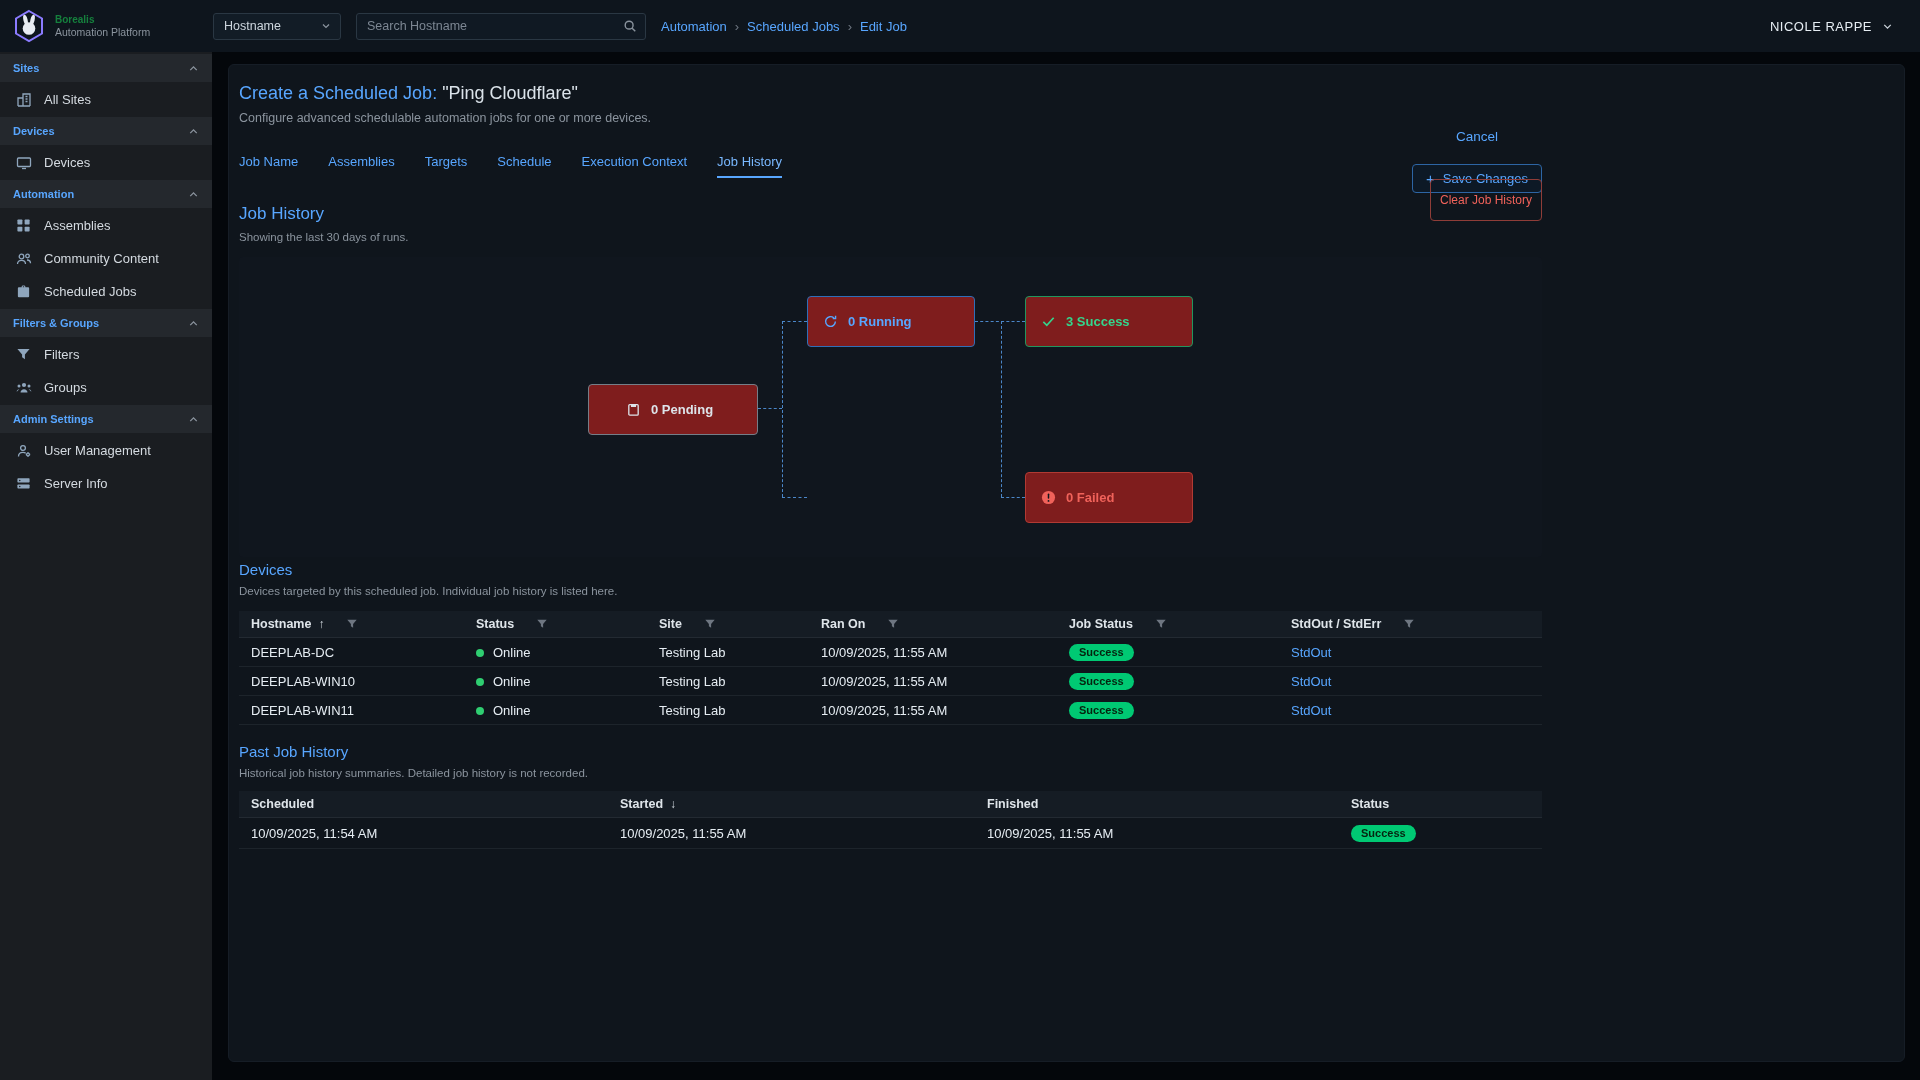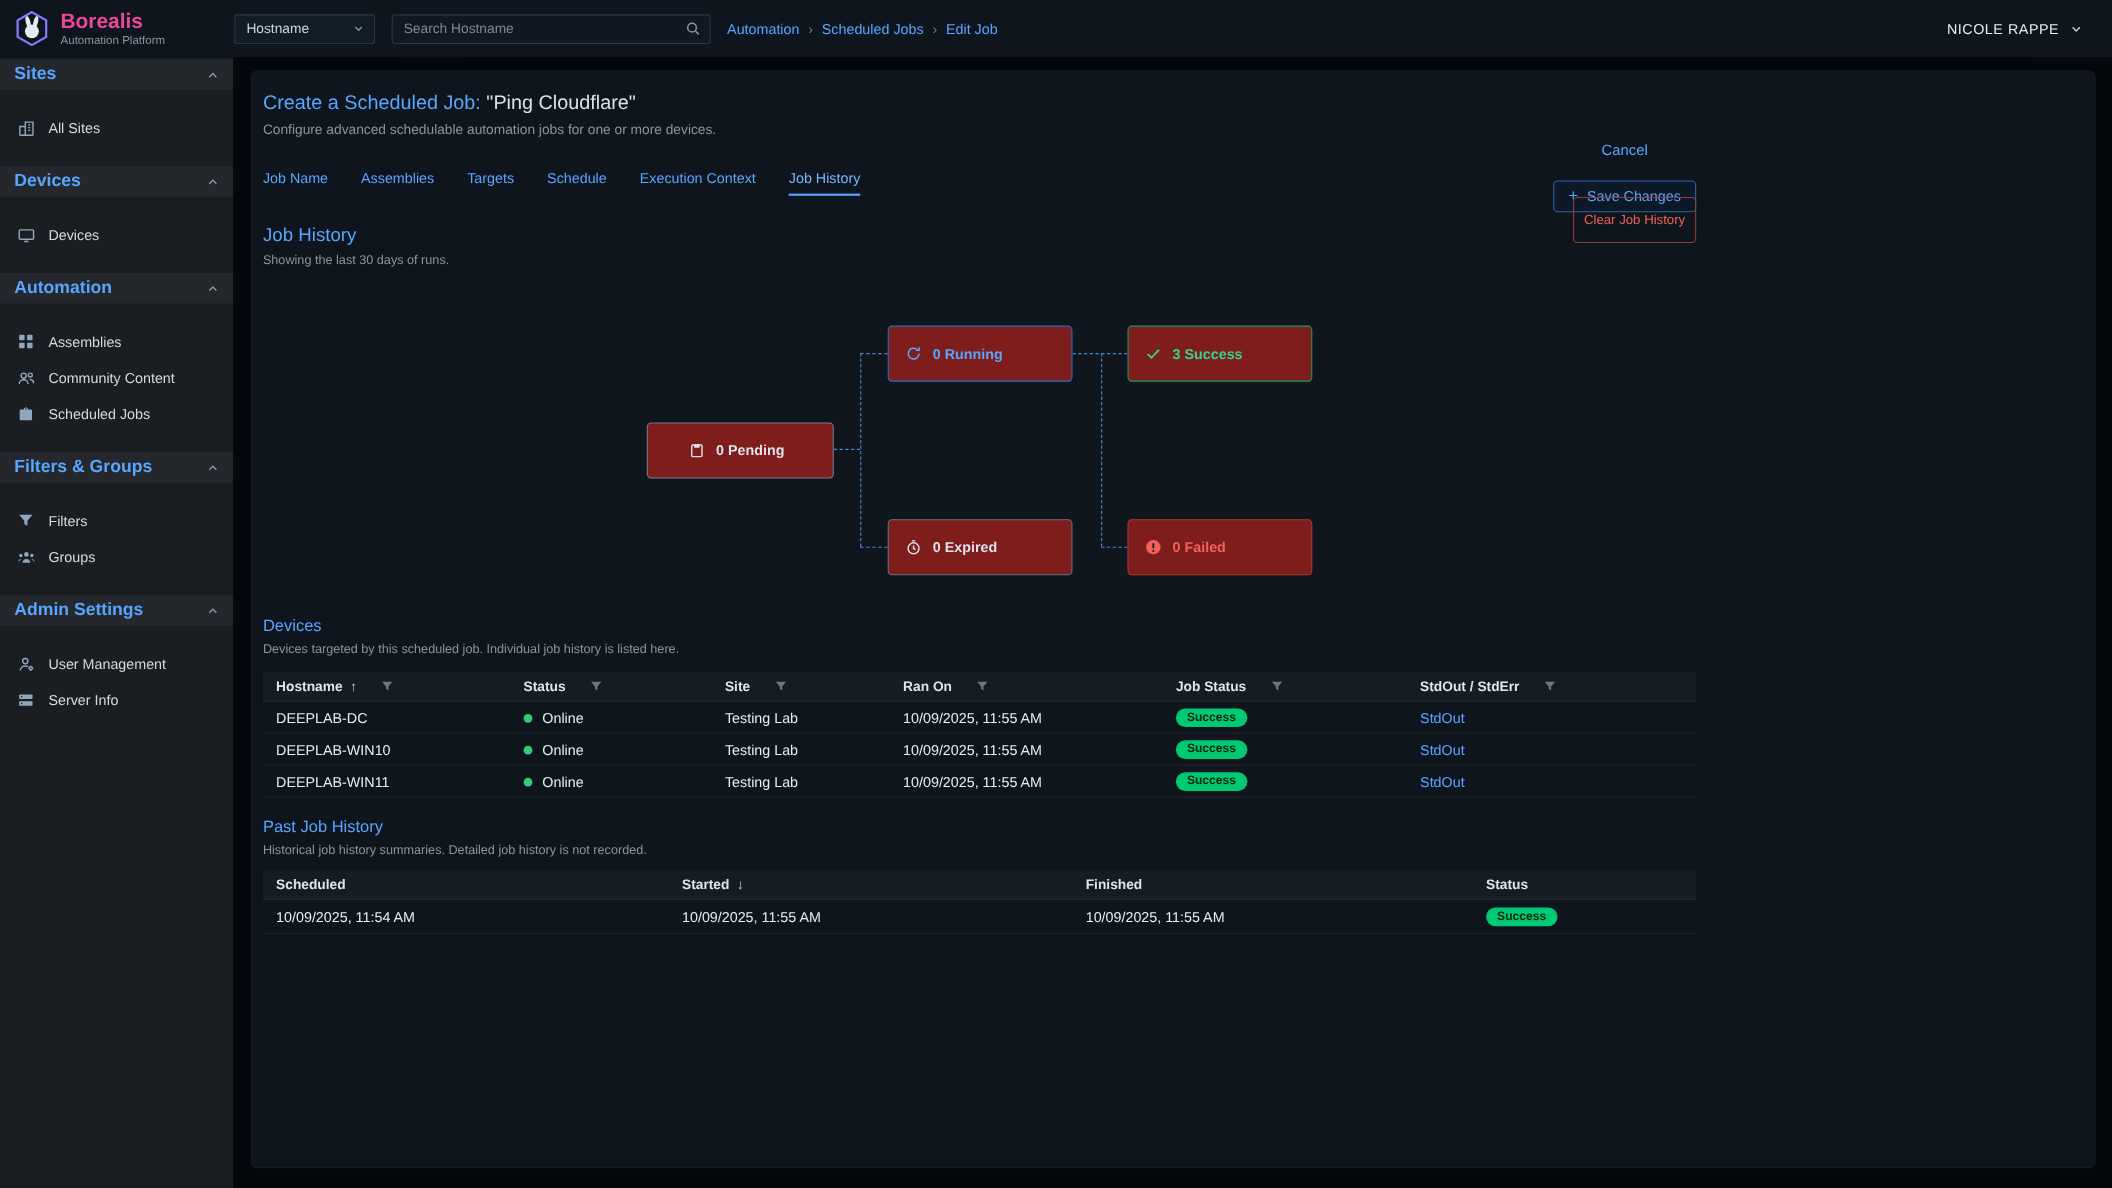--- a/index.html
+++ b/index.html
@@ -2,34 +2,34 @@
 <html><head>
 <meta charset="utf-8">
 <style>
   * { margin:0; padding:0; box-sizing:border-box; }
   html,body { width:1920px; height:1080px; overflow:hidden; }
   body { background:#05080c; font-family:"Liberation Sans", sans-serif; color:#e6edf3; }
 
   
   .topbar { position:fixed; top:0; left:0; width:1920px; height:52px; background:#0e151d; display:flex; align-items:center; z-index:5; }
   .logo-block { flex:0 0 212px; display:flex; align-items:center; gap:9px; padding-left:12px; }
-  .brand-name { font-size:19px; font-weight:bold; color:#ec4899; line-height:1.15; }
+  .brand-name { font-size:10px; font-weight:bold; color:#15803d; line-height:1.15; }
   .brand-sub { font-size:10.5px; color:#8b949e; }
   .host-select { width:128px; height:27px; background:#121c26; border:1px solid #2a3743; border-radius:3px; display:flex; align-items:center; justify-content:space-between; padding:0 8px 0 10px; font-size:12.5px; color:#cdd6de; margin-left:1px; cursor:pointer; }
   .search-box { margin-left:15px; width:290px; height:27px; background:#101923; border:1px solid #2a3743; border-radius:3px; display:flex; align-items:center; padding:0 8px 0 10px; }
   .search-box input { flex:1; background:transparent; border:none; outline:none; color:#cdd6de; font-size:12.5px; font-family:inherit; }
   .search-box input::placeholder { color:#7d8793; }
   .breadcrumb { margin-left:15px; font-size:13px; display:flex; gap:8px; align-items:center; }
   .crumb-link { color:#58a6ff; cursor:pointer; }
   .crumb-sep { color:#6e7681; }
   .user-menu { margin-left:auto; margin-right:26px; display:flex; align-items:center; gap:9px; font-size:13px; color:#e6edf3; letter-spacing:0.5px; cursor:pointer; }
 
   
   .sidebar { position:fixed; top:52px; left:0; bottom:0; width:212px; background:#1a1d21; }
-  .side-header { height:28px; background:#24282d; color:#58a6ff; font-size:16px; font-weight:bold; display:flex; align-items:center; justify-content:space-between; padding:0 12px 0 13px; margin:18px 0; cursor:pointer; }
+  .side-header { height:28px; background:#24282d; color:#58a6ff; font-size:11px; font-weight:bold; display:flex; align-items:center; justify-content:space-between; padding:0 12px 0 13px; margin:1px 0; cursor:pointer; }
   .side-header:first-child { margin-top:2px; }
   .side-item { height:33px; display:flex; align-items:center; gap:12px; padding-left:15px; font-size:13px; color:#d4dae0; cursor:pointer; }
   .side-icon { width:17px; height:17px; color:#8fa6bd; display:flex; align-items:center; justify-content:center; }
   .chev { color:#8b949e; display:flex; }
 
   
   .main { position:fixed; left:212px; top:52px; right:0; bottom:0; background:#04070b; }
   .panel { position:absolute; left:16px; top:12px; width:1677px; height:998px; background:#0f151c; border:1px solid #161d26; border-radius:6px; }
   .content { position:relative; width:1313px; height:100%; padding:18px 0 0 10px; }
 
@@ -339,30 +339,20 @@
 
     <div class="flow-box" id="box-success">
       <span>
         <svg width="15" height="15" viewBox="0 0 16 16" fill="none" stroke="currentColor" stroke-width="1.8">
                 <polyline points="2.5,8.5 6.2,12 13.5,4"></polyline>
               </svg>
       </span>
       <span>3 Success</span>
     </div>
 
-    <div class="flow-box" id="box-expired">
-      <span>
-        <svg width="15" height="15" viewBox="0 0 16 16" fill="none" stroke="currentColor" stroke-width="1.4">
-                <circle cx="8" cy="9" r="5.3"></circle>
-                <path d="M8 6.2v3l2 1.2"></path>
-                <path d="M6.4 1.8h3.2"></path>
-              </svg>
-      </span>
-      <span>0 Expired</span>
-    </div>
 
     <div class="flow-box" id="box-failed">
       <span>
         <svg width="15" height="15" viewBox="0 0 16 16">
                 <circle cx="8" cy="8" r="7" fill="currentColor"></circle>
                 <rect x="7.2" y="3.8" width="1.6" height="5.4" rx="0.8" fill="#10161d"></rect>
                 <circle cx="8" cy="11.6" r="1" fill="#10161d"></circle>
               </svg>
       </span>
       <span>0 Failed</span>

